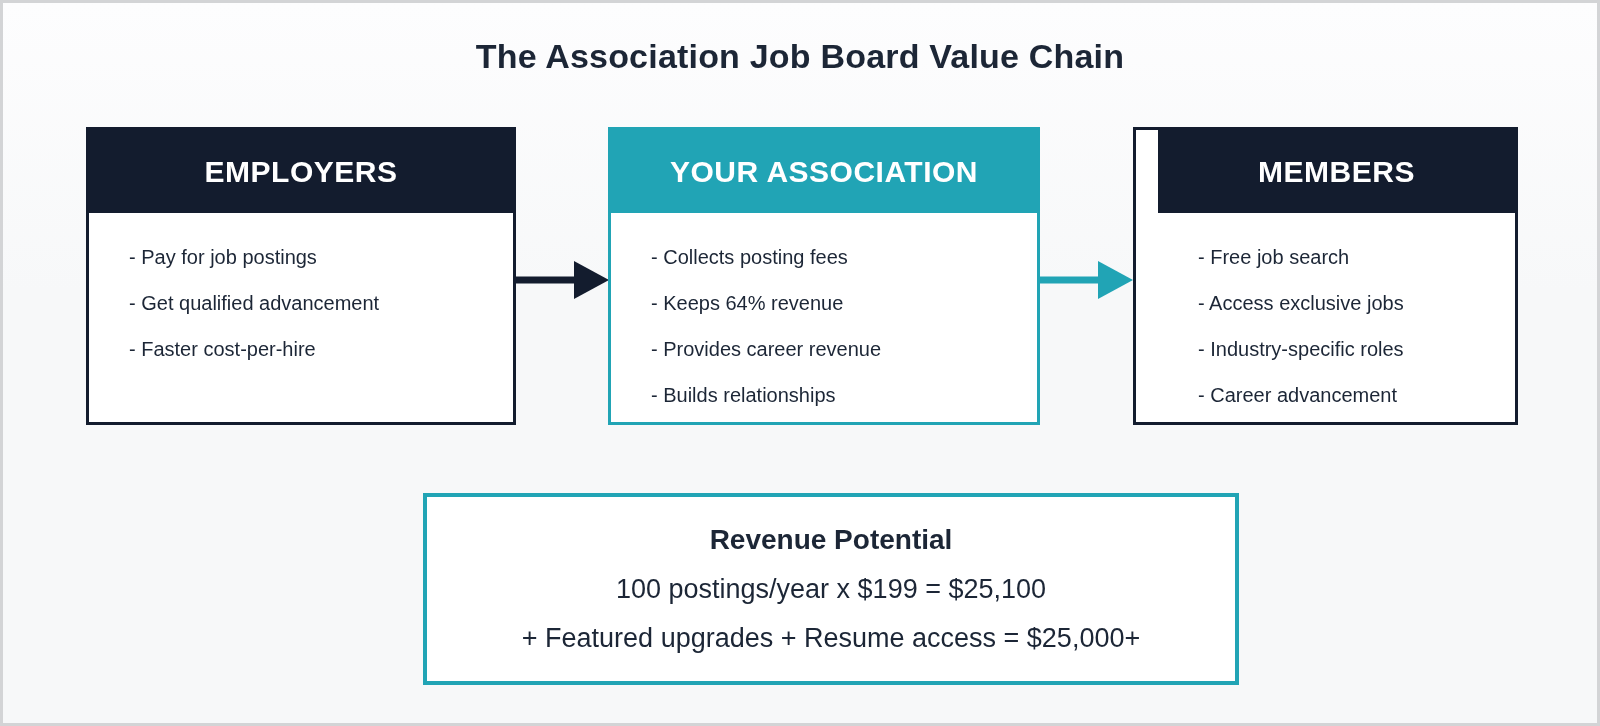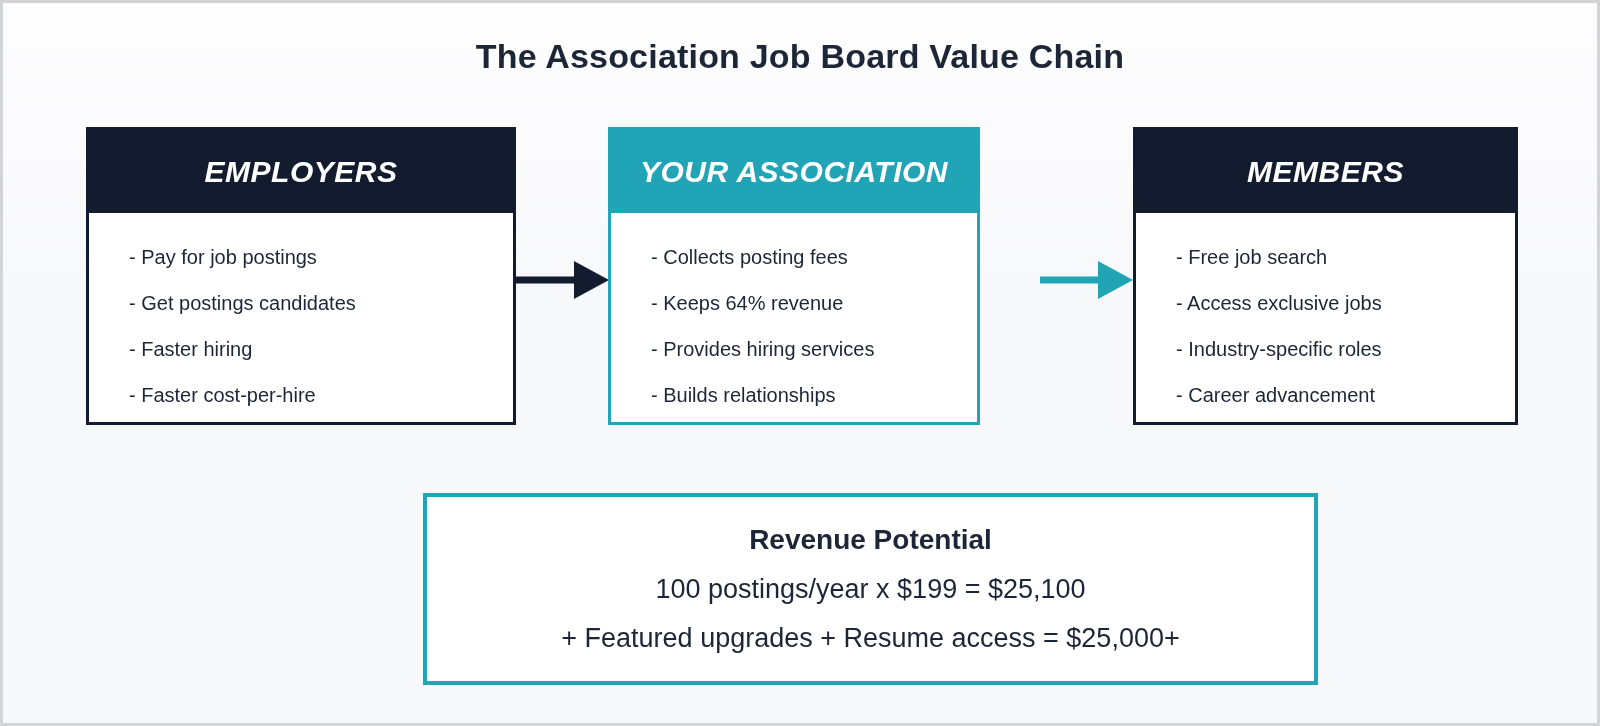--- a/index.html
+++ b/index.html
@@ -38,21 +38,20 @@
   .box.teal  { border-color: var(--teal); }
   .box-header {
     height: 83px;
     display: flex;
     align-items: center;
     justify-content: center;
     color: #ffffff;
     font-size: 30px;
     font-weight: bold;
     letter-spacing: 0.5px;
-    font-style: italic;
   }
   .box.navy .box-header { background: var(--navy); }
   .box.teal .box-header { background: var(--teal); }
   .box-items {
     list-style: none;
     padding: 21px 10px 0 40px;
   }
   .box-items li {
     font-size: 20px;
     line-height: 46px;
@@ -65,21 +64,21 @@
     width: 93px;
     height: 44px;
   }
   .arrow svg { display: block; width: 100%; height: 100%; }
   .arrow.navy svg .shape { fill: var(--navy); }
   .arrow.teal svg .shape { fill: var(--teal); }
   .revenue-box {
     position: absolute;
     left: 420px;
     top: 490px;
-    width: 895px;
+    width: 816px;
     height: 192px;
     background: var(--card-bg);
     border: 4px solid var(--teal);
     display: flex;
     flex-direction: column;
     align-items: center;
     justify-content: center;
     text-align: center;
   }
   .revenue-title {
@@ -99,51 +98,50 @@
 <body>
 
 <div class="canvas">
 
   <h1 class="title">The Association Job Board Value Chain</h1>
 
   <section class="box navy" style="left:83px; width:430px;">
     <div class="box-header">EMPLOYERS</div>
     <ul class="box-items">
       <li>- Pay for job postings</li>
-      <li>- Get postings candidates</li>
-      <li>- Faster hiring</li>
+      <li>- Get qualified advancement</li>
       <li>- Faster cost-per-hire</li>
     </ul>
   </section>
 
   <div class="arrow navy" style="left:513px;">
     <svg viewBox="0 0 93 44">
       <rect class="shape" x="0" y="18.5" width="62" height="7"></rect>
       <polygon class="shape" points="58,3 93,22 58,41"></polygon>
     </svg>
   </div>
 
-  <section class="box teal" style="left:605px; width:372px;">
+  <section class="box teal" style="left:605px; width:432px;">
     <div class="box-header">YOUR ASSOCIATION</div>
     <ul class="box-items">
       <li>- Collects posting fees</li>
       <li>- Keeps 64% revenue</li>
-      <li>- Provides hiring services</li>
+      <li>- Provides career revenue</li>
       <li>- Builds relationships</li>
     </ul>
   </section>
 
   <div class="arrow teal" style="left:1037px;">
     <svg viewBox="0 0 93 44">
       <rect class="shape" x="0" y="18.5" width="62" height="7"></rect>
       <polygon class="shape" points="58,3 93,22 58,41"></polygon>
     </svg>
   </div>
 
-  <section class="box navy" style="left:1130px; width:385px;">
+  <section class="box navy" style="left:1130px; width:385px;padding-left:22px;">
     <div class="box-header">MEMBERS</div>
     <ul class="box-items">
       <li>- Free job search</li>
       <li>- Access exclusive jobs</li>
       <li>- Industry-specific roles</li>
       <li>- Career advancement</li>
     </ul>
   </section>
 
   <section class="revenue-box">

